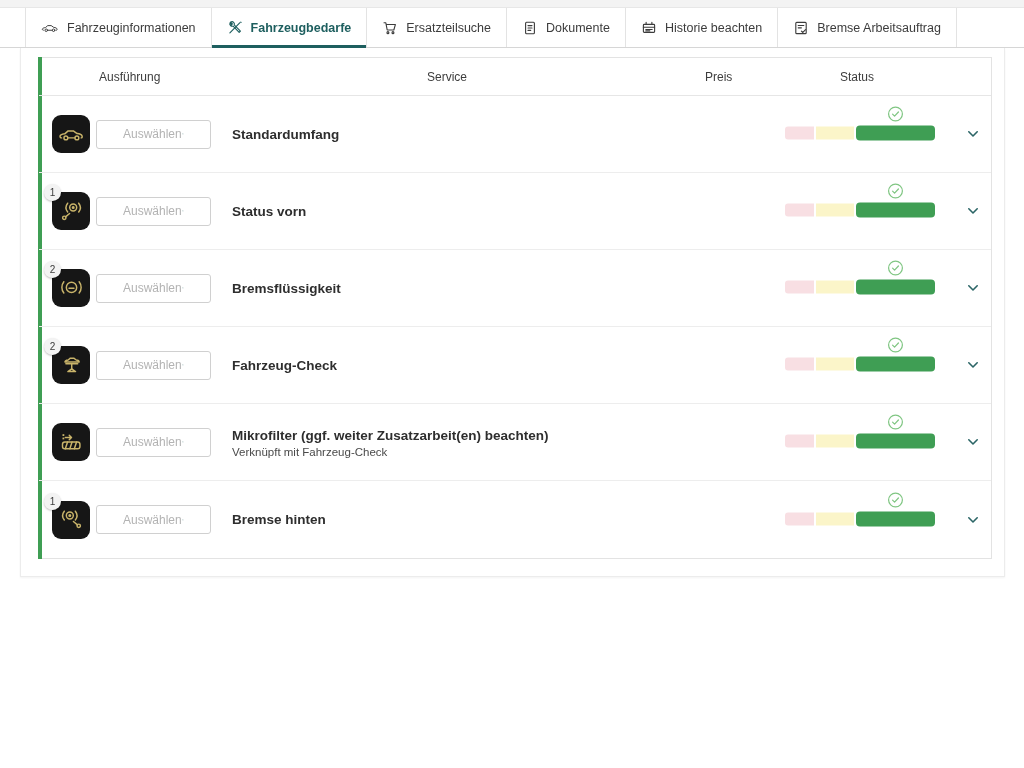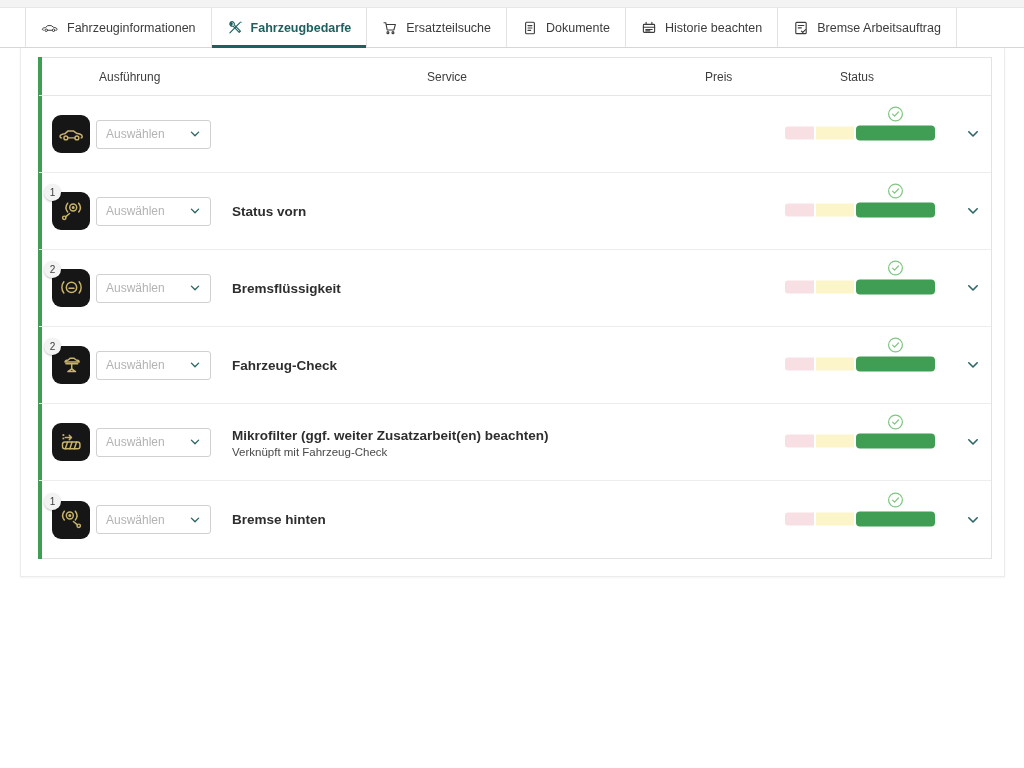--- a/index.html
+++ b/index.html
@@ -42,21 +42,21 @@
 
   .tile-wrap { position:relative; margin-left:13px; width:38px; height:38px; flex:0 0 auto; }
   .tile { width:38px; height:38px; background:#161616; border-radius:9px;
           display:flex; align-items:center; justify-content:center; }
   .badge { position:absolute; top:-8px; left:-8px; width:17px; height:17px; border-radius:50%;
            background:#f3f3f3; box-shadow:0 1px 2px rgba(0,0,0,0.25);
            font-size:10px; color:#3c3c3c; display:flex; align-items:center; justify-content:center; z-index:2; }
 
   .dd { margin-left:6px; width:115px; height:29px; background:#ffffff;
         border:1px solid #d0d0d0; border-radius:3px; display:flex; align-items:center;
-        padding:0 9px; cursor:pointer; flex:0 0 auto; }
+        padding:0 26px; cursor:pointer; flex:0 0 auto; }
   .dd-text { flex:1; font-size:12px; color:#b3b3b3; }
 
   .svc { margin-left:21px; flex:1; min-width:0; }
   .svc-title { font-size:13.5px; font-weight:700; color:#2e2e2e; line-height:17px; }
   .svc-sub { font-size:11.5px; color:#4a4a4a; margin-top:2px; }
 
   .status { position:absolute; left:746px; top:50%; transform:translateY(-50%);
             width:150px; margin-top:-1px; }
   .ok-icon { position:absolute; left:102px; top:-20px; }
   .bar { display:flex; align-items:center; width:150px; height:15px; }
@@ -228,20 +228,24 @@
               <use href="#sym-car"></use>
             </svg>
         </div>
       </div>
       <div class="dd">
         <span class="dd-text">Auswählen</span>
         <svg width="12" height="12" viewBox="0 0 14 14">
             <use href="#sym-chevron-down"></use>
           </svg>
       </div>
+      <div class="svc">
+        <div class="svc-title">Standardumfang</div>
+
+      </div>
       <div class="status">
         <svg class="ok-icon" width="17" height="17" viewBox="0 0 18 18">
             <use href="#sym-check-circle"></use>
           </svg>
         <div class="bar">
             <i class="seg p"></i>
             <i class="seg y"></i>
             <i class="seg g"></i>
           </div>
       </div>

